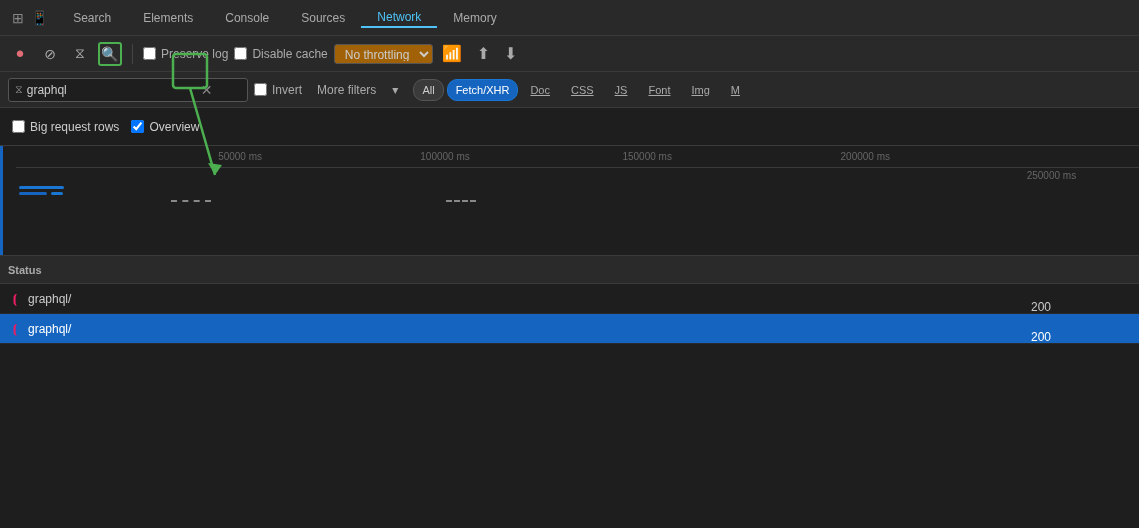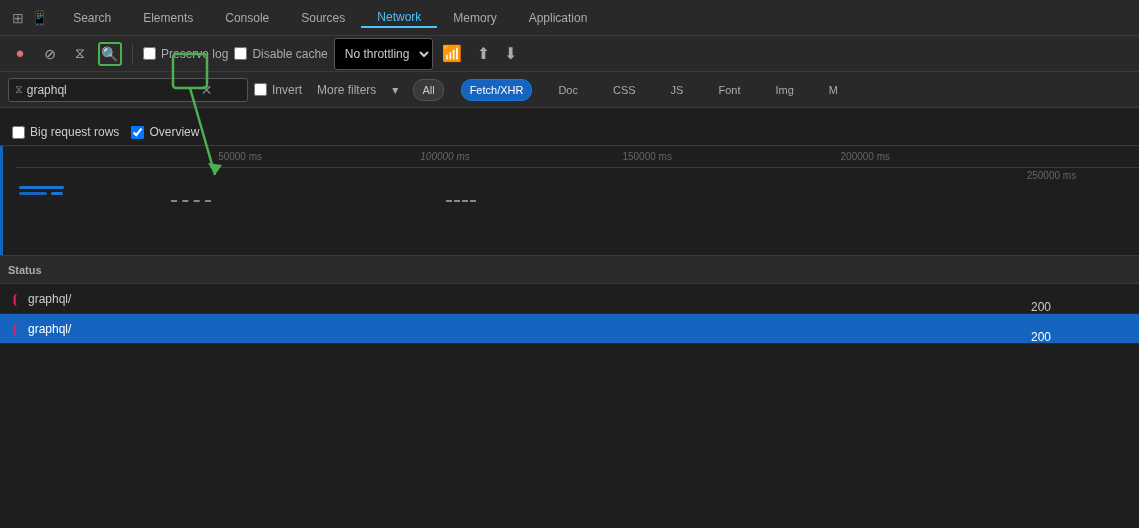--- a/index.html
+++ b/index.html
@@ -87,28 +87,28 @@
       display: flex;
       align-items: center;
       gap: 5px;
       color: #aaa;
       cursor: pointer;
       white-space: nowrap;
       font-size: 12px;
     }
     .checkbox-label input { cursor: pointer; }
     .throttle-select {
-      background: #000000;
+      background: #a16207;
       border: 1px solid #555;
       color: #ccc;
       padding: 2px 6px;
       border-radius: 3px;
       font-size: 12px;
       cursor: pointer;
-      height: 32px;
+      height: 20px;
     }
     .icon-btn {
       color: #aaa;
       font-size: 16px;
       cursor: pointer;
       padding: 0 4px;
     }
 
     
     .filter-row {
@@ -157,21 +157,21 @@
       color: #aaa;
       cursor: pointer;
       font-size: 12px;
       height: 24px;
       white-space: nowrap;
     }
 
     .type-filters {
       display: flex;
       align-items: flex-start;
-      gap: 17px;
+      gap: 3px;
     }
     .type-btn {
       padding: 2px 8px;
       border-radius: 10px;
       border: 1px solid transparent;
       background: #3a3a3a;
       color: #aaa;
       cursor: pointer;
       font-size: 11px;
       height: 22px;
@@ -180,26 +180,26 @@
     .type-btn.active-all {
       background: #3a3a3a;
       color: #ccc;
       border-color: #555;
     }
     .type-btn.active-xhr {
       background: #1565c0;
       color: #fff;
       border-color: #1976d2;
     }
-    .type-btn.plain { background: transparent; border-color: transparent; }
+    .type-btn.plain { background: transparent; border-color: transparent; text-decoration: underline; }
 
     
     .options-row {
       display: flex;
-      align-items: flex-end;
+      align-items: center;
       background: #1e1e1e;
       border-bottom: 1px solid #3a3a3a;
       padding: 6px 12px;
       gap: 12px;
       height: 38px;
     }
     .options-row .checkbox-label { color: #ccc; }
 
     
     .timeline-area {
@@ -329,21 +329,20 @@
     <div class="tab-icons">
       <span class="tab-icon">⊞</span>
       <span class="tab-icon">📱</span>
     </div>
     <div class="tab-item">Search</div>
     <div class="tab-item">Elements</div>
     <div class="tab-item">Console</div>
     <div class="tab-item">Sources</div>
     <div class="tab-item active">Network</div>
     <div class="tab-item">Memory</div>
-    <div class="tab-item">Application</div>
   </div>
 
   <div class="toolbar">
 
     <button class="toolbar-btn red" title="Stop recording">⏺</button>
 
     <button class="toolbar-btn" title="Clear">⊘</button>
 
     <button class="toolbar-btn" title="Filter">⧖</button>
 
@@ -400,21 +399,21 @@
       <input type="checkbox" checked="" style="">
       <span>Overview</span>
     </label>
   </div>
 
   <div class="timeline-area" style="position:relative;padding-left:16px;">
     <div class="left-accent"></div>
 
     <div class="timeline-ruler">
       <span class="ruler-tick" style="left: 18%; ">50000 ms</span>
-      <span class="ruler-tick" style="left: 36%; font-style: italic;">100000 ms</span>
+      <span class="ruler-tick" style="left: 36%;">100000 ms</span>
       <span class="ruler-tick" style="left: 54%;">150000 ms</span>
       <span class="ruler-tick" style="left: 72%; margin-left: 16px;">200000 ms</span>
       <span class="ruler-tick" style="left: 90%; margin-top: 38px;">250000 ms</span>
     </div>
 
     <div class="timeline-graph">
 
       <div class="timeline-bar" style="left: 3px; top: 18px; width: 45px; background: #1976d2;"></div>
       <div class="timeline-bar" style="left: 3px; top: 24px; width: 28px; background: #1565c0;"></div>
       <div class="timeline-bar" style="left: 35px; top: 24px; width: 12px; background: #1976d2;"></div>

